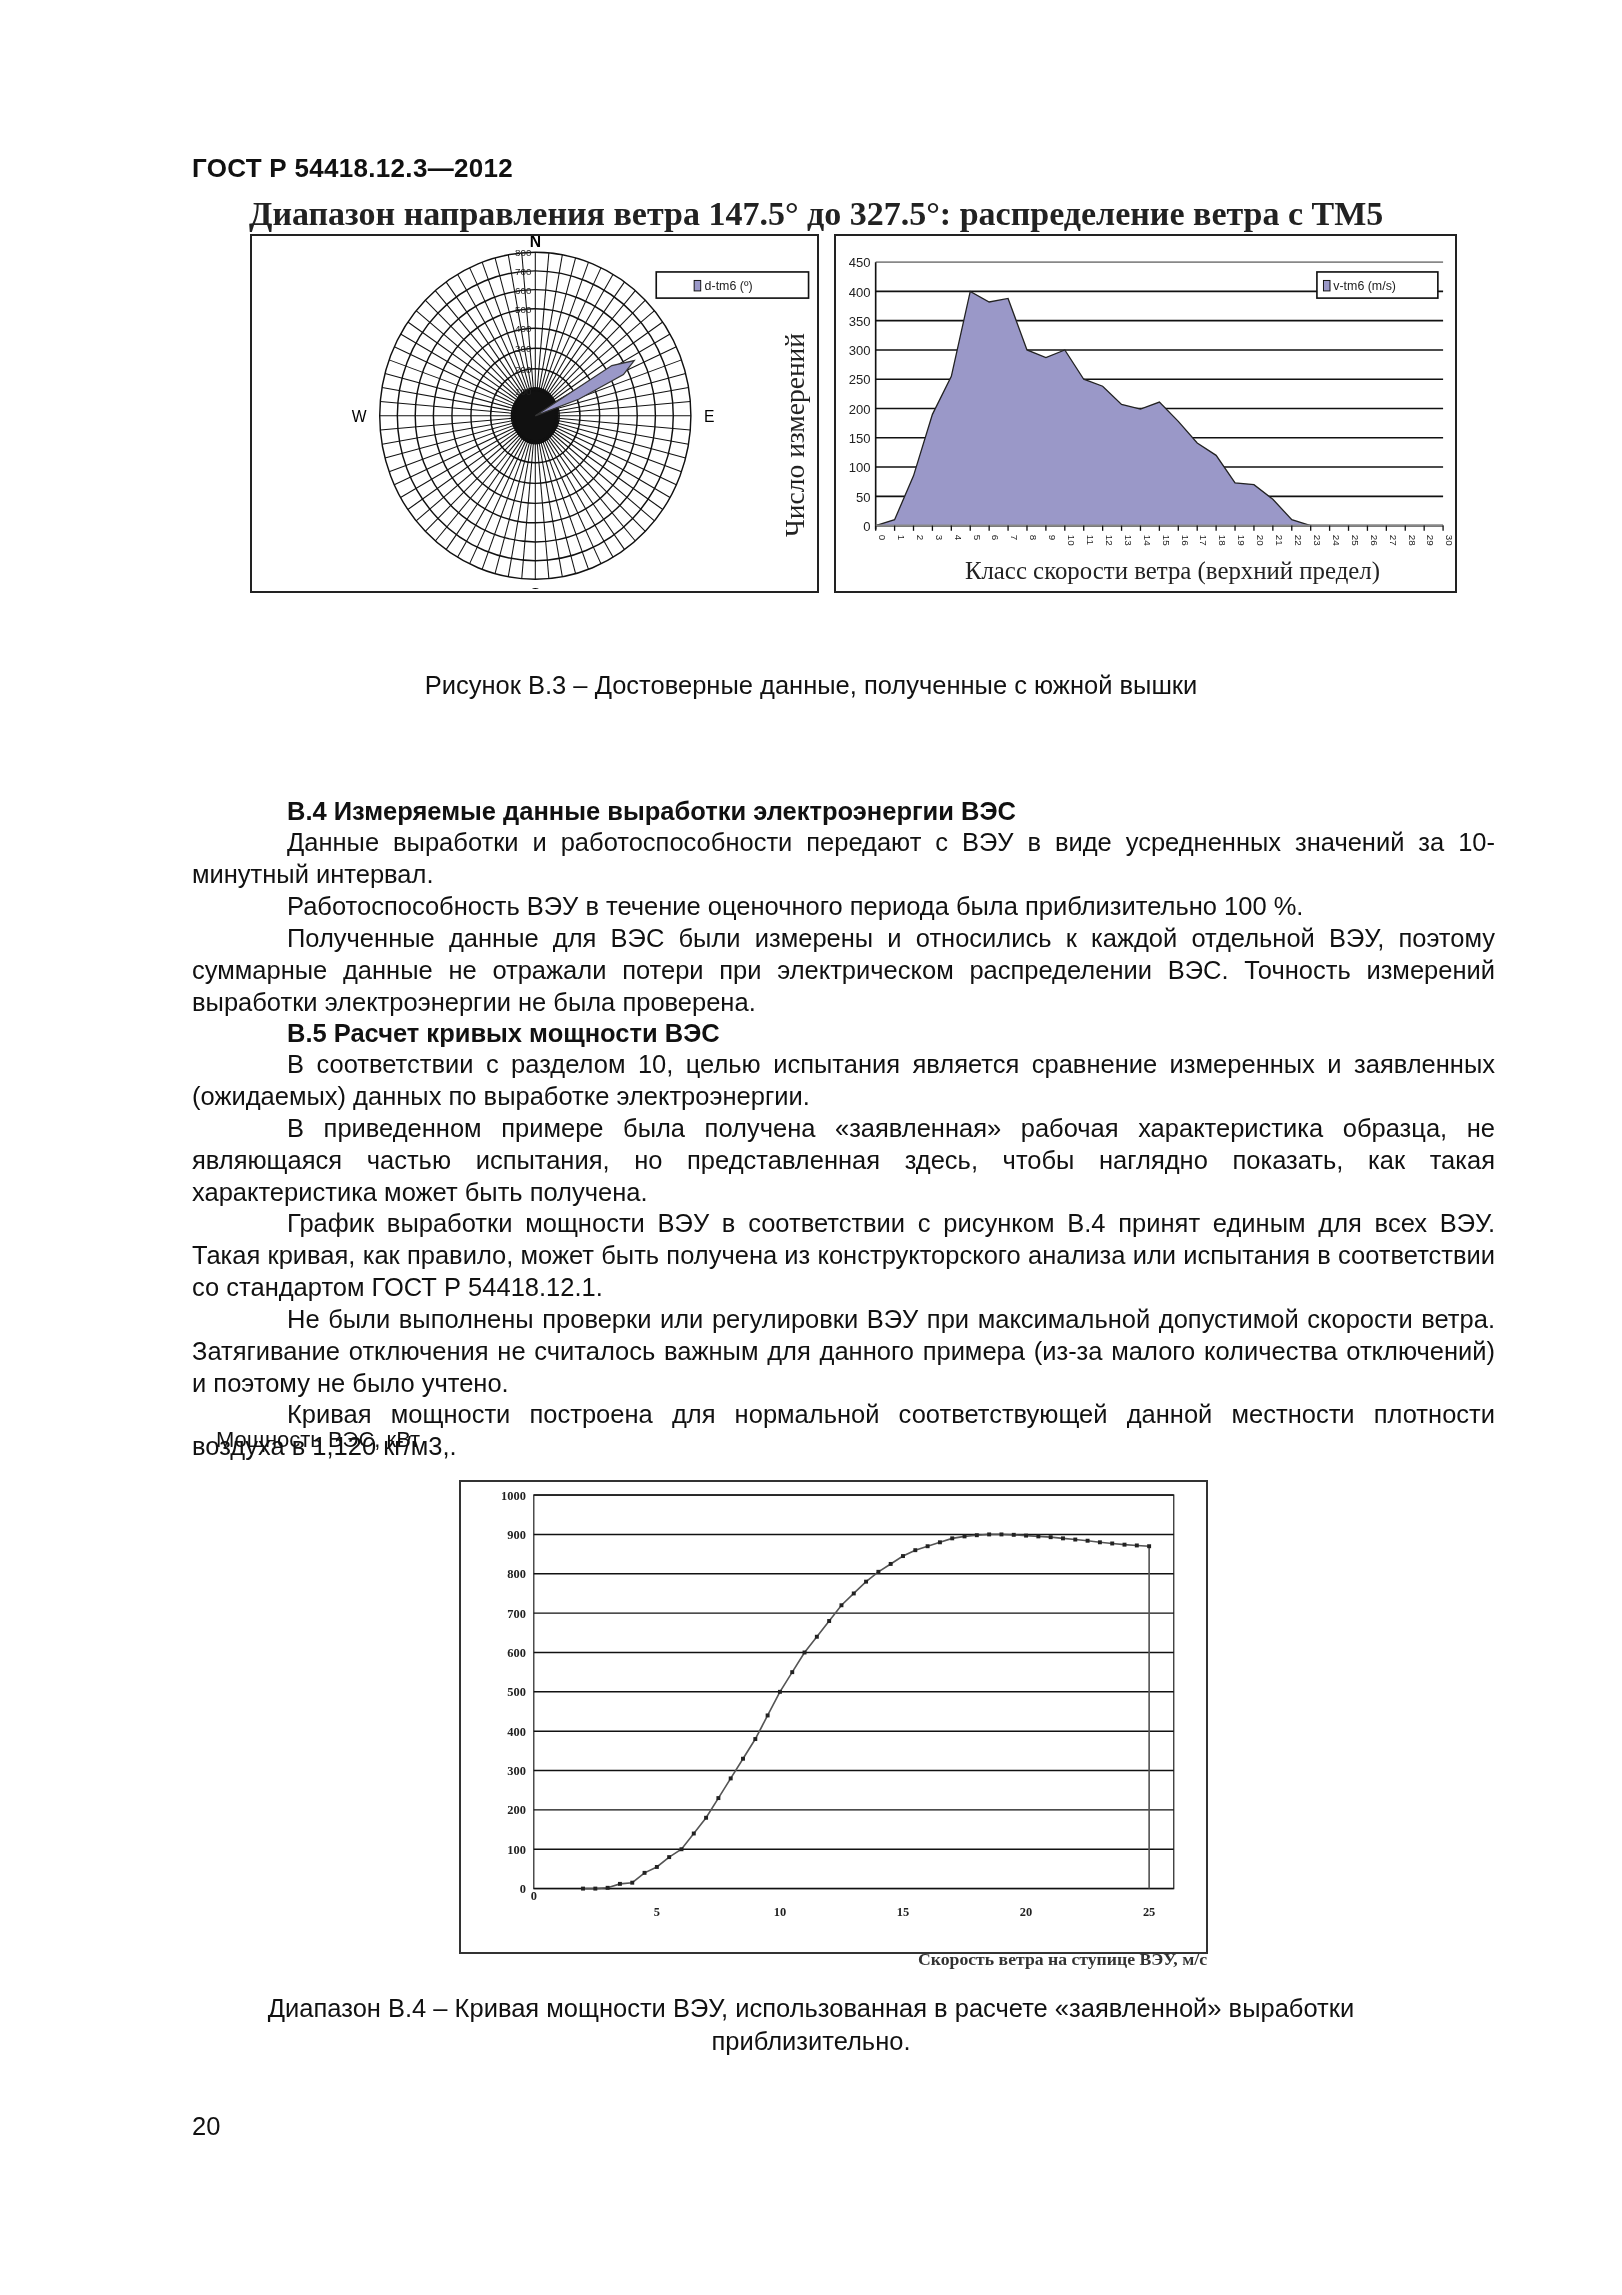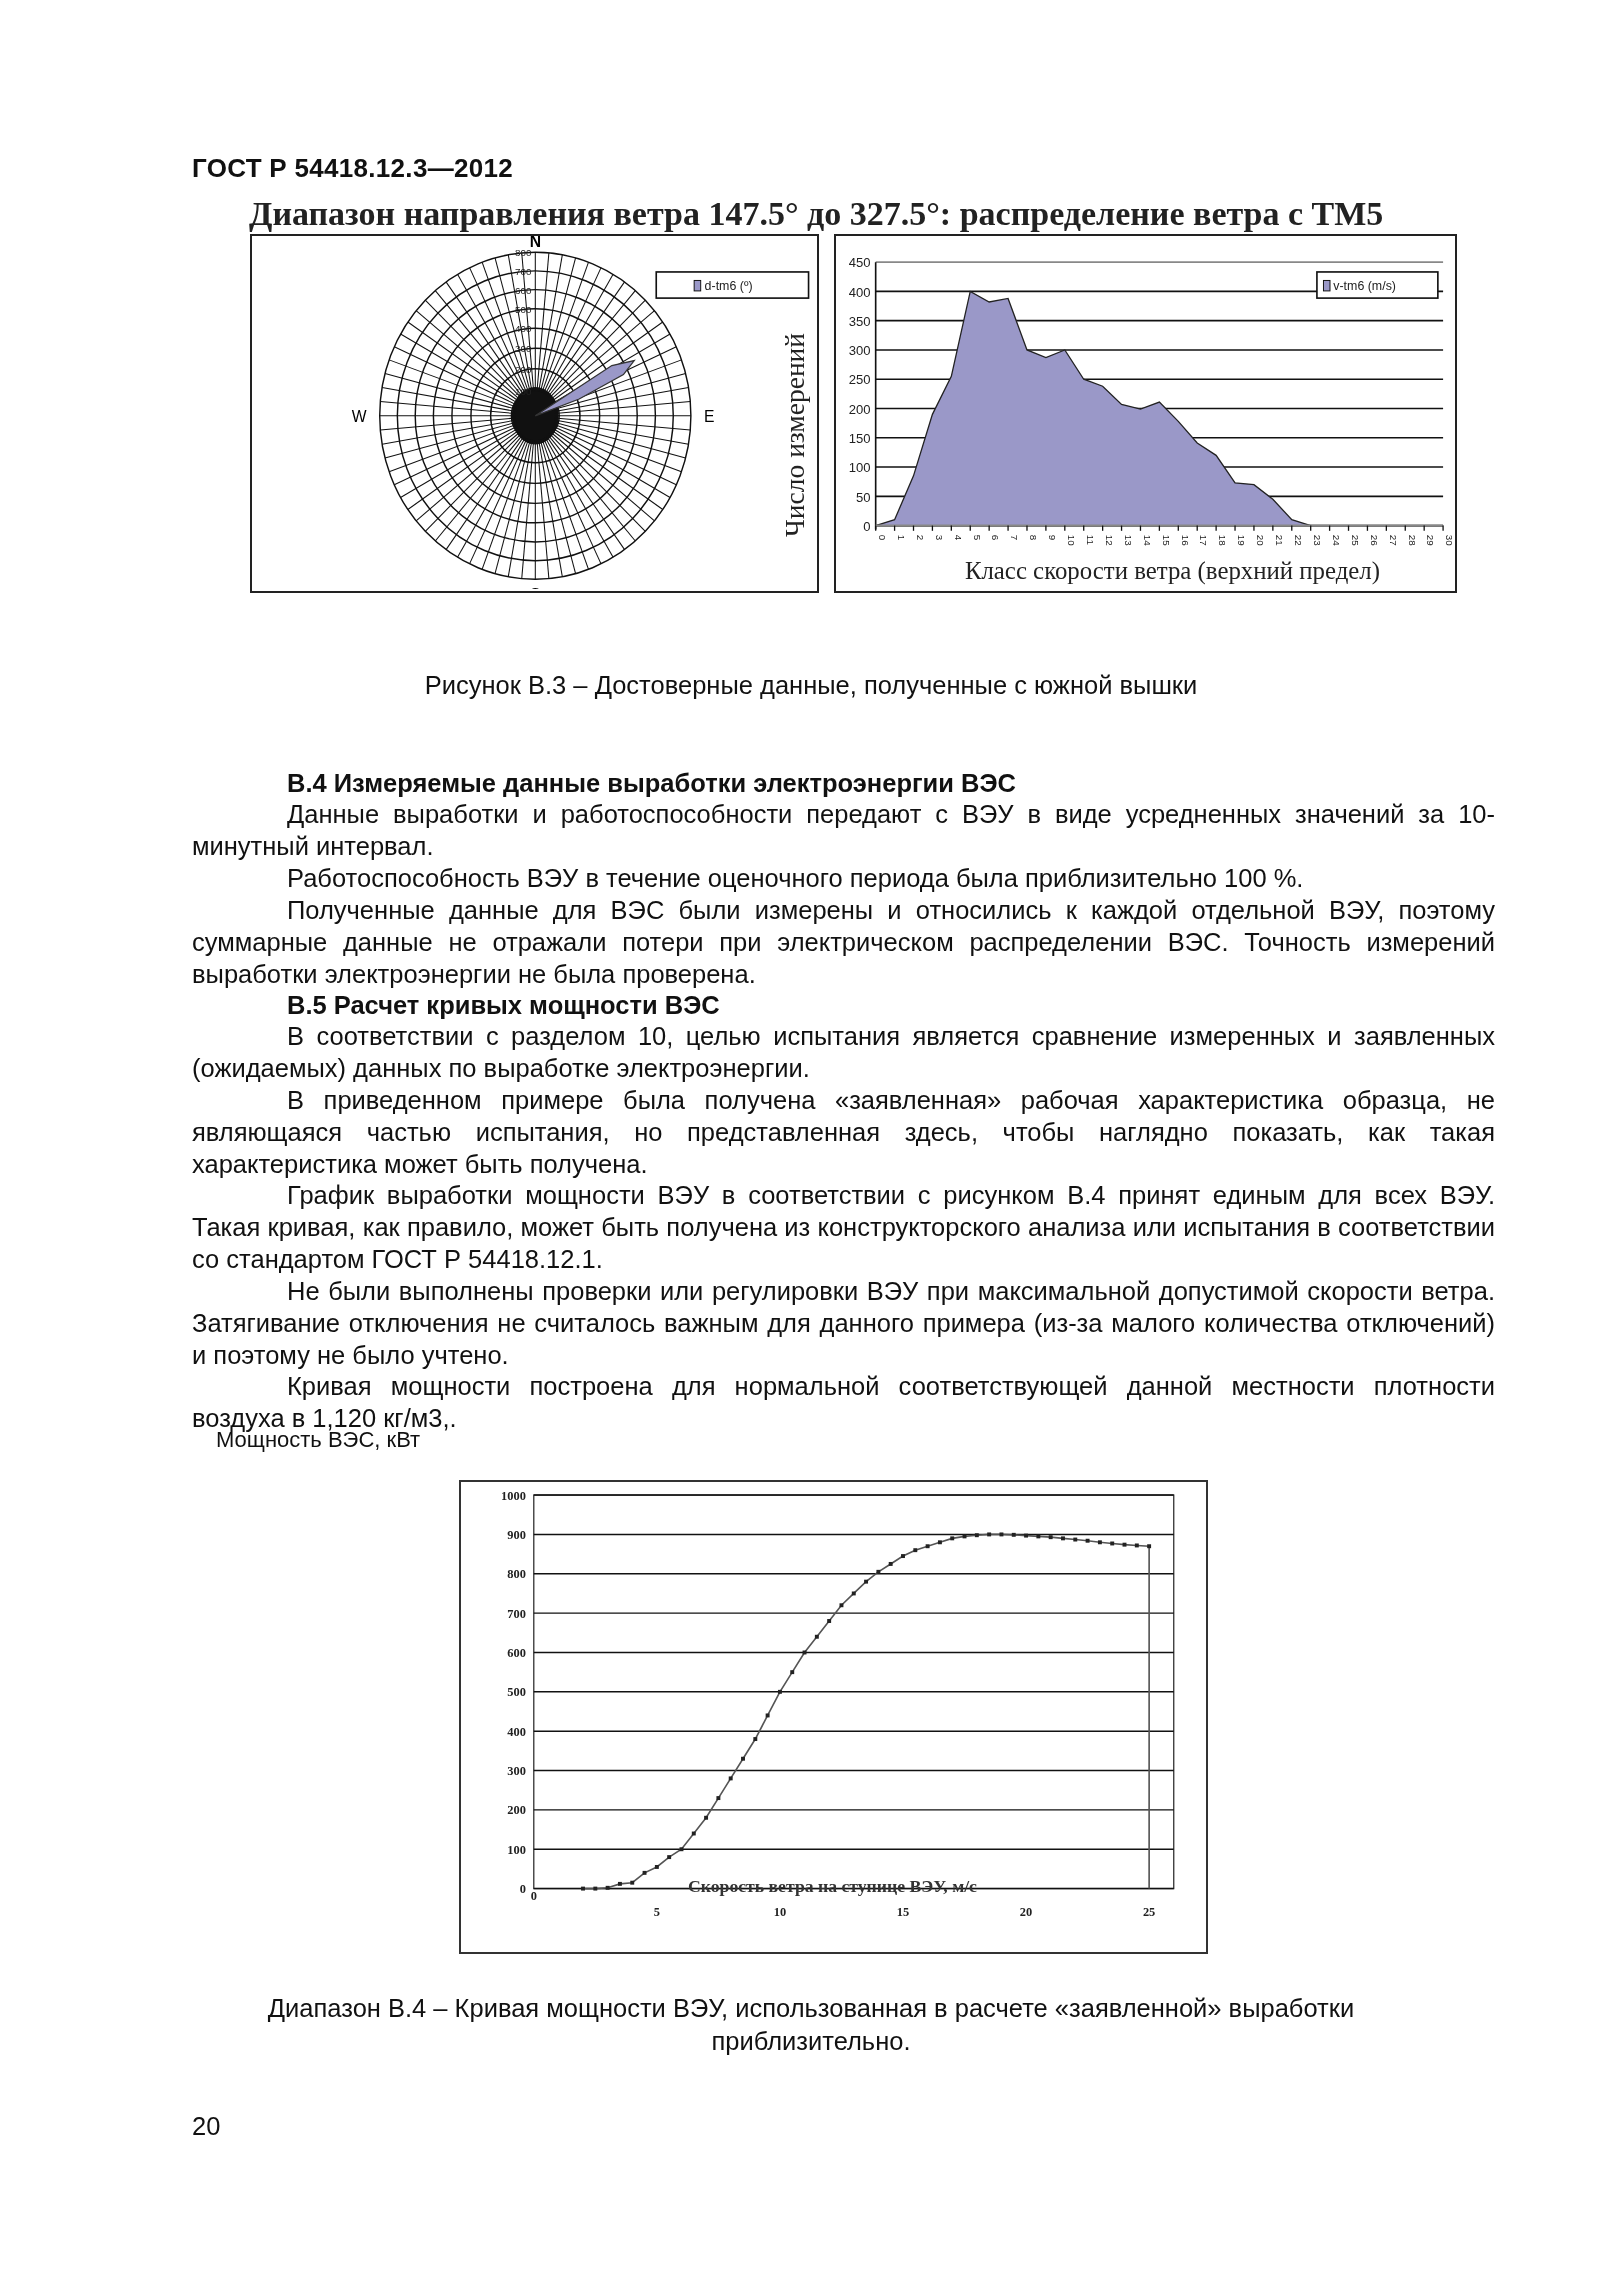--- a/index.html
+++ b/index.html
@@ -3,21 +3,21 @@
 <meta charset="utf-8">
 <style>
   html, body { margin:0; padding:0; background:#ffffff; }
   body { width:1622px; height:2295px; position:relative; overflow:hidden; color:#111; font-family:"Liberation Sans", sans-serif; }
   .abs { position:absolute; }
   .gost { left:192px; top:153px; font-size:26px; font-weight:bold; letter-spacing:0.3px; }
   .fig3-title { left:249px; top:195px; width:1217px; font-family:"Liberation Serif", serif; font-weight:bold; font-size:34px; color:#222; text-align:left; }
   .frame { position:absolute; border:2.6px solid #222; background:#fff; box-sizing:border-box; }
   .caption { position:absolute; left:183px; width:1256px; text-align:center; font-size:25.5px; }
   .heading { font-weight:bold; }
-  .para { position:absolute; left:192px; width:1303px; font-size:25.5px; line-height:32px; text-align:justify; }
+  .para { position:absolute; left:192px; width:1303px; font-size:25.5px; line-height:32px; text-align:justify;margin-top:28px; }
   .para .ind { display:inline-block; width:95px; }
   .ylabel-text { position:absolute; font-family:"Liberation Serif", serif; font-size:27.5px; color:#222; transform-origin:left top; white-space:nowrap; }
   svg text { font-family:"Liberation Sans", sans-serif; }
   .serif { font-family:"Liberation Serif", serif !important; }
 </style>
 </head>
 <body>
 
 <div class="abs gost">ГОСТ Р 54418.12.3—2012</div>
 <div class="abs fig3-title">Диапазон направления ветра 147.5° до 327.5°: распределение ветра с TM5 (Южная вышка)</div>
@@ -314,19 +314,19 @@
       <rect x="917.5576923076923" y="83.22000000000003" width="6" height="6" fill="#222"></rect>
       <rect x="936.3846153846154" y="85.02599999999995" width="6" height="6" fill="#222"></rect>
       <rect x="955.2115384615385" y="86.832" width="6" height="6" fill="#222"></rect>
       <rect x="974.0384615384615" y="89.24000000000001" width="6" height="6" fill="#222"></rect>
       <rect x="992.8653846153846" y="91.04600000000005" width="6" height="6" fill="#222"></rect>
       <rect x="1011.6923076923077" y="92.85199999999998" width="6" height="6" fill="#222"></rect>
       <rect x="1030.5192307692307" y="94.05600000000004" width="6" height="6" fill="#222"></rect>
       <rect x="1049.3461538461538" y="95.25999999999999" width="6" height="6" fill="#222"></rect>
     </svg>
 </div>
-<div class="abs serif" style="left:458px; top:1876px; width:749px; text-align:center; font-family:'Liberation Serif', serif; font-weight:bold; font-size:17.7px; color:#333;">Скорость ветра на ступице ВЭУ, м/с</div>
+<div class="abs serif" style="left:458px; top:1949px; width:749px; text-align:right; font-family:'Liberation Serif', serif; font-weight:bold; font-size:17.7px; color:#333;">Скорость ветра на ступице ВЭУ, м/с</div>
 
 <div class="caption" style="top:1994px; left:183px; width:1256px;">Диапазон В.4 – Кривая мощности ВЭУ, использованная в расчете «заявленной» выработки</div>
 <div class="caption" style="top:2027px; left:183px; width:1256px;">приблизительно.</div>
 
 <div class="abs" style="left:192px; top:2112px; font-size:25.5px;">20</div>
 
 
 </body></html>

